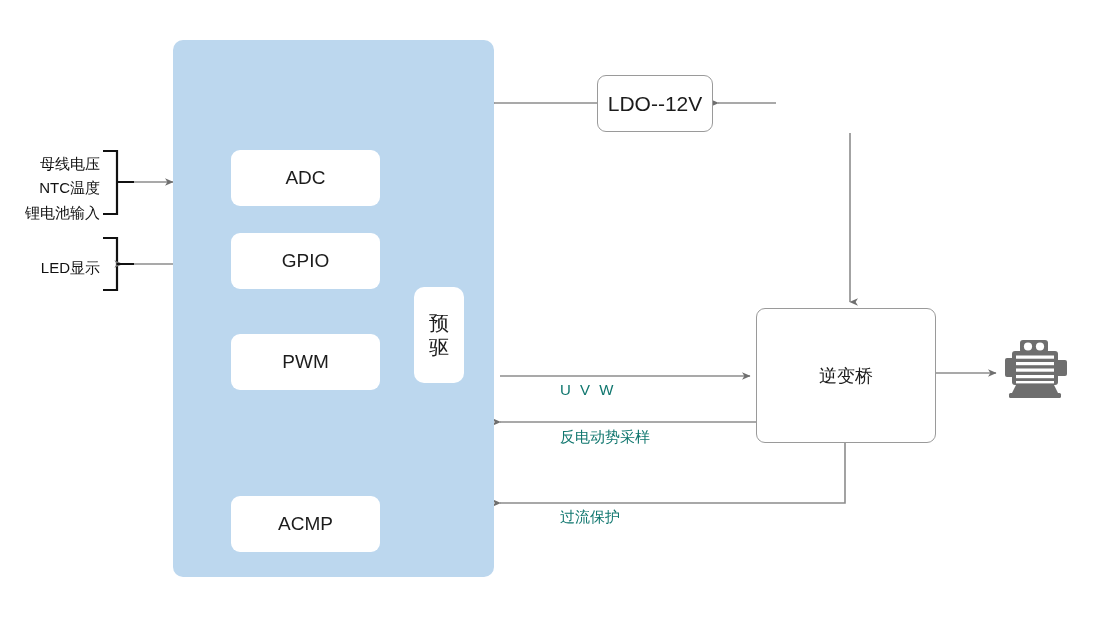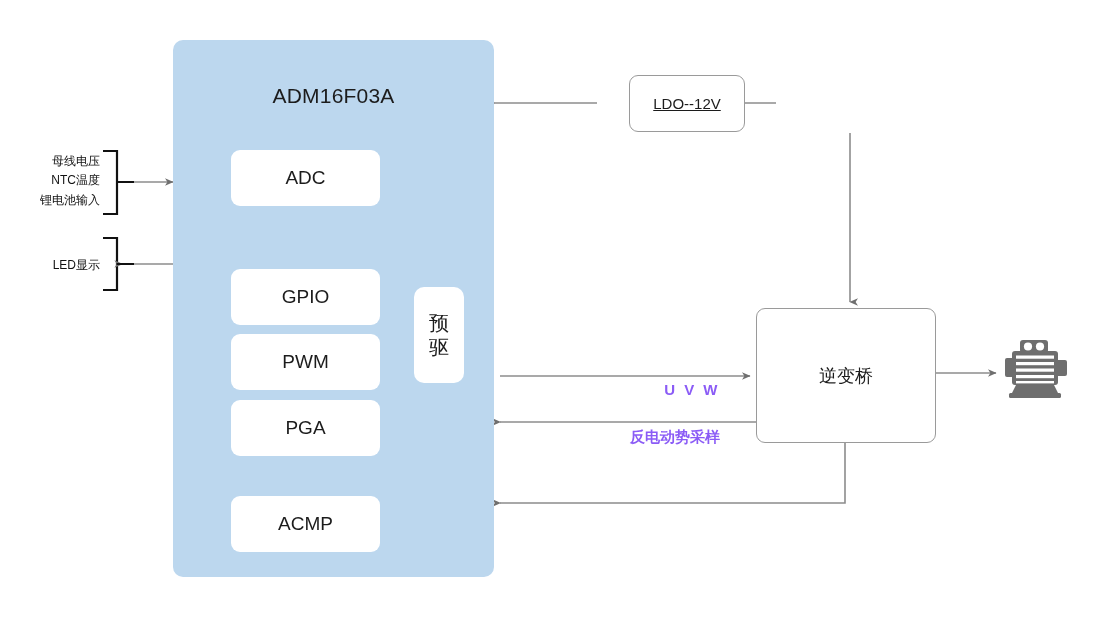--- a/index.html
+++ b/index.html
@@ -33,21 +33,21 @@
   .ip-block{
     position:absolute;
     left:231px;width:149px;height:56px;
     background:#ffffff;
     border-radius:9px;
     display:flex;align-items:center;justify-content:center;
     font-size:19px;
     color:#1c1c1c;
   }
   .ip-adc {top:150px;}
-  .ip-gpio{top:233px;margin-top:36px;}
+  .ip-gpio{top:233px;}
   .ip-pwm {top:334px;}
   .ip-pga {top:400px;}
   .ip-acmp{top:484px;margin-top:12px;}
 
   .predrv{
     position:absolute;
     left:414px;top:287px;width:50px;height:96px;
     background:#ffffff;
     border-radius:10px;
     display:flex;flex-direction:column;align-items:center;justify-content:center;
@@ -57,42 +57,41 @@
 
   
   .obox{
     position:absolute;
     background:#ffffff;
     border:1px solid #9a9a9a;
     border-radius:9px;
     display:flex;align-items:center;justify-content:center;
     color:#1c1c1c;
   }
-  .ldo{left:629px;top:75px;width:114px;height:55px;font-size:15px;text-decoration:underline;}
+  .ldo{left:597px;top:75px;width:114px;height:55px;font-size:21px;}
   .batt{left:776px;top:73px;width:149px;height:60px;font-size:21px;}
   .inv{left:756px;top:308px;width:178px;height:133px;font-size:18px;}
 
   
   .left-group{
     position:absolute;
     text-align:right;
-    font-size:12px;
+    font-size:15px;
     line-height:1.62;
     color:#111;
   }
   .lg1{left:14px;top:152px;width:86px;}
   .lg2{left:14px;top:256px;width:86px;}
 
   .wire-label{
     position:absolute;
     font-size:15px;
-    color:#8b5cf6;
-    text-align:right;
+    color:#0f766e;
+    text-align:left;
     white-space:nowrap;
-    font-weight:bold;
   }
   .lbl-uvw{left:560px;top:381px;width:160px;letter-spacing:2.5px;}
   .lbl-bemf{left:560px;top:428px;width:160px;}
   .lbl-ocp{left:560px;top:508px;width:160px;}
 
   
   .motor{position:absolute;left:1002px;top:338px;width:70px;height:62px;}
 </style>
 </head>
 <body>
@@ -147,26 +146,24 @@
     </g>
 
     <g>
       <path d="M103,238 L117,238 L117,290 L103,290" fill="none" stroke="#111111" stroke-width="2.2"></path>
       <line x1="173" y1="264" x2="122" y2="264" stroke="#8c8c8c" stroke-width="1.6" marker-end="url(#arrL)"></line>
       <line x1="117" y1="264" x2="134" y2="264" stroke="#111111" stroke-width="2"></line>
     </g>
   </svg>
 
   <div class="mcu-box"></div>
-  <div class="mcu-title">ADM16F03A</div>
 
   <div class="ip-block ip-adc">ADC</div>
   <div class="ip-block ip-gpio">GPIO</div>
   <div class="ip-block ip-pwm">PWM</div>
-  <div class="ip-block ip-pga">PGA</div>
   <div class="ip-block ip-acmp">ACMP</div>
 
   <div class="predrv">
     <span>预</span>
     <span>驱</span>
   </div>
 
   <div class="obox ldo">LDO--12V</div>
   <div class="obox inv">逆变桥</div>
 
@@ -175,20 +172,21 @@
     <div>NTC温度</div>
     <div>锂电池输入</div>
   </div>
 
   <div class="left-group lg2">
     <div>LED显示</div>
   </div>
 
   <div class="wire-label lbl-uvw">U V W</div>
   <div class="wire-label lbl-bemf">反电动势采样</div>
+  <div class="wire-label lbl-ocp">过流保护</div>
 
   <svg class="motor" viewBox="0 0 70 62" xmlns="http://www.w3.org/2000/svg">
     <g fill="#6e6e6e">
 
       <rect x="18" y="2" width="28" height="13" rx="3"></rect>
 
       <rect x="10" y="13" width="46" height="34" rx="3"></rect>
 
       <rect x="3" y="20" width="9" height="19" rx="2"></rect>
 

